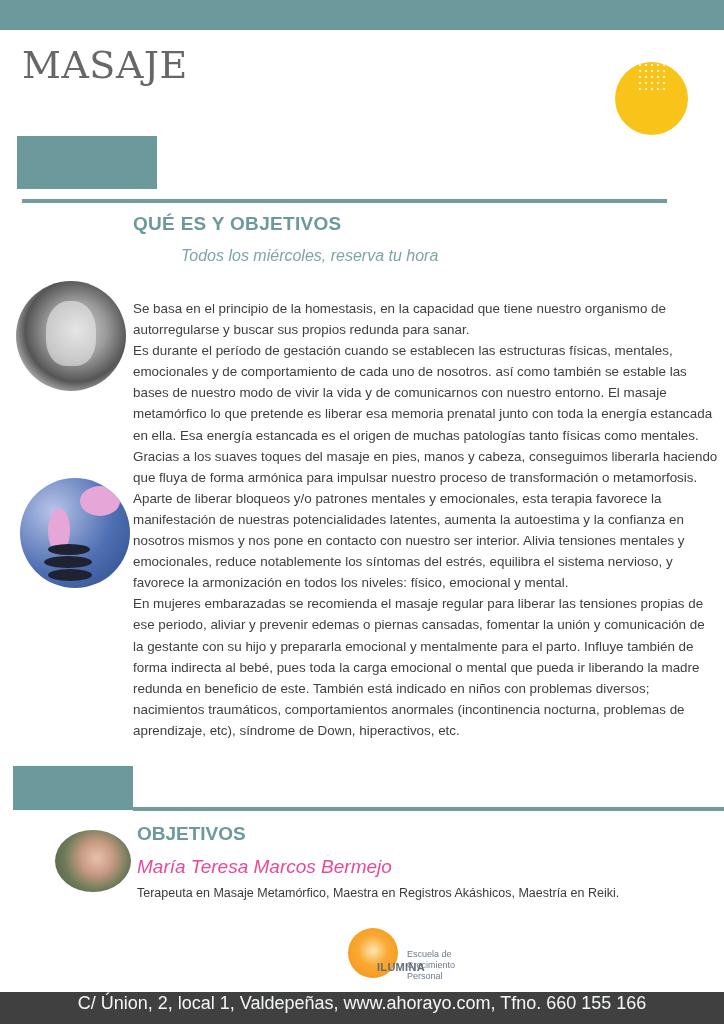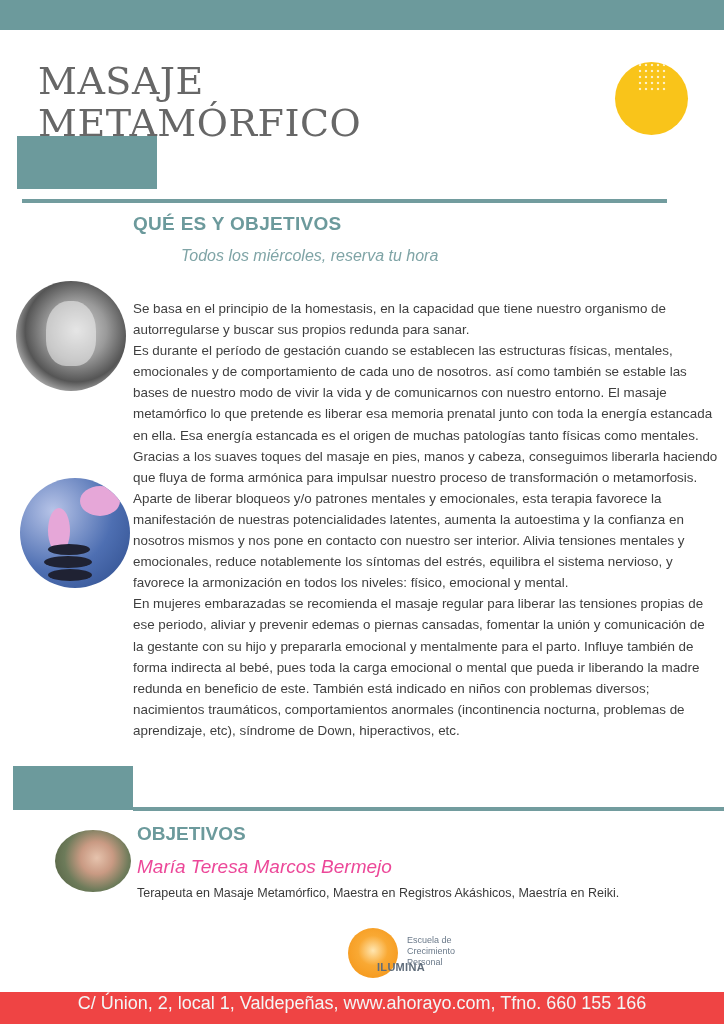--- a/index.html
+++ b/index.html
@@ -1,20 +1,20 @@
 <!DOCTYPE html>
 <html><head>
 <meta charset="utf-8">
 <style>
   html, body { margin:0; padding:0; }
   body { width:724px; height:1024px; position:relative; background:#ffffff; overflow:hidden;
          font-family:"Liberation Sans", sans-serif; color:#3a3a3a; }
   .top-bar { position:absolute; left:0; top:0; width:724px; height:30px; background:#6c9a9c; }
   .title { position:absolute; left:22px; top:44px; font-family:"DejaVu Serif", serif; font-size:38px;
-           line-height:42px; color:#676767; letter-spacing:0.5px; font-weight:normal; margin:16px; }
+           line-height:42px; color:#676767; letter-spacing:0.5px; font-weight:normal; margin:0; }
   .title-block { position:absolute; left:17px; top:136px; width:140px; height:53px; background:#6c9a9c; }
   .sun { position:absolute; left:615px; top:62px; width:73px; height:73px; border-radius:50%;
          background:#f9c41a; overflow:hidden; }
   .sun .dots { position:absolute; left:22px; top:0px; width:30px; height:30px;
                background-image:radial-gradient(circle, rgba(255,255,255,0.75) 1.3px, transparent 1.6px);
                background-size:6px 6px; }
   .rule-top { position:absolute; left:22px; top:199px; width:645px; height:4px; background:#729c9e; }
   .section-heading { position:absolute; left:133px; top:213px; font-size:19px; font-weight:bold;
                      color:#6c9a9c; letter-spacing:0.3px; }
   .subtitle { position:absolute; left:133px; top:247px; font-size:16px; font-style:italic; color:#7fa4a6;margin-left:48px; }
@@ -34,33 +34,32 @@
   .rule-mid { position:absolute; left:133px; top:807px; width:591px; height:4px; background:#729c9e; }
   .photo-face { left:55px; top:830px; width:76px; height:62px;
                 background:radial-gradient(circle at 55% 45%, #e6c3ad 0%, #c99a83 30%, #6d7b5a 60%, #4c5a3c 100%); }
   .facilita-heading { position:absolute; left:137px; top:823px; font-size:19px; font-weight:bold; color:#6c9a9c; }
   .facilitator-name { position:absolute; left:137px; top:856px; font-size:19px; font-style:italic; color:#ec4899; }
   .facilitator-bio { position:absolute; left:137px; top:886px; font-size:12.5px; color:#3a3a3a; }
   .logo { position:absolute; left:345px; top:926px; width:150px; height:56px; }
   .logo .orb { position:absolute; left:3px; top:2px; width:50px; height:50px; border-radius:50%;
                background:radial-gradient(circle at 50% 45%, #ffe6b0 0%, #f9a934 40%, #f39112 100%); }
   .logo .brand { position:absolute; left:0; top:35px; font-size:11px; font-weight:bold; color:#5f6c7a; letter-spacing:0.3px;padding-left:32px; }
-  .logo .tagline { position:absolute; left:62px; top:9px; font-size:9px; line-height:11px; color:#6b7a8a; }
-  .footer { position:absolute; left:0; top:992px; width:724px; height:32px; background:#ef4444; }
+  .logo .tagline { position:absolute; left:62px; top:23px; font-size:9px; line-height:11px; color:#6b7a8a; }
+  .footer { position:absolute; left:0; top:992px; width:724px; height:32px; background:#404040; }
   .footer-text { position:absolute; left:0; top:0; width:724px; text-align:center; line-height:22px;
                  font-size:18px; color:#f3f6f6; }
 </style>
 </head>
 <body>
 
 <div class="top-bar"></div>
 
 <h1 class="title">
   <span>MASAJE</span><br>
-  <span>METAMÓRFICO</span>
 </h1>
 
 <div class="title-block"></div>
 
 <div class="sun">
   <div class="dots"></div>
 </div>
 
 <div class="rule-top"></div>
 

